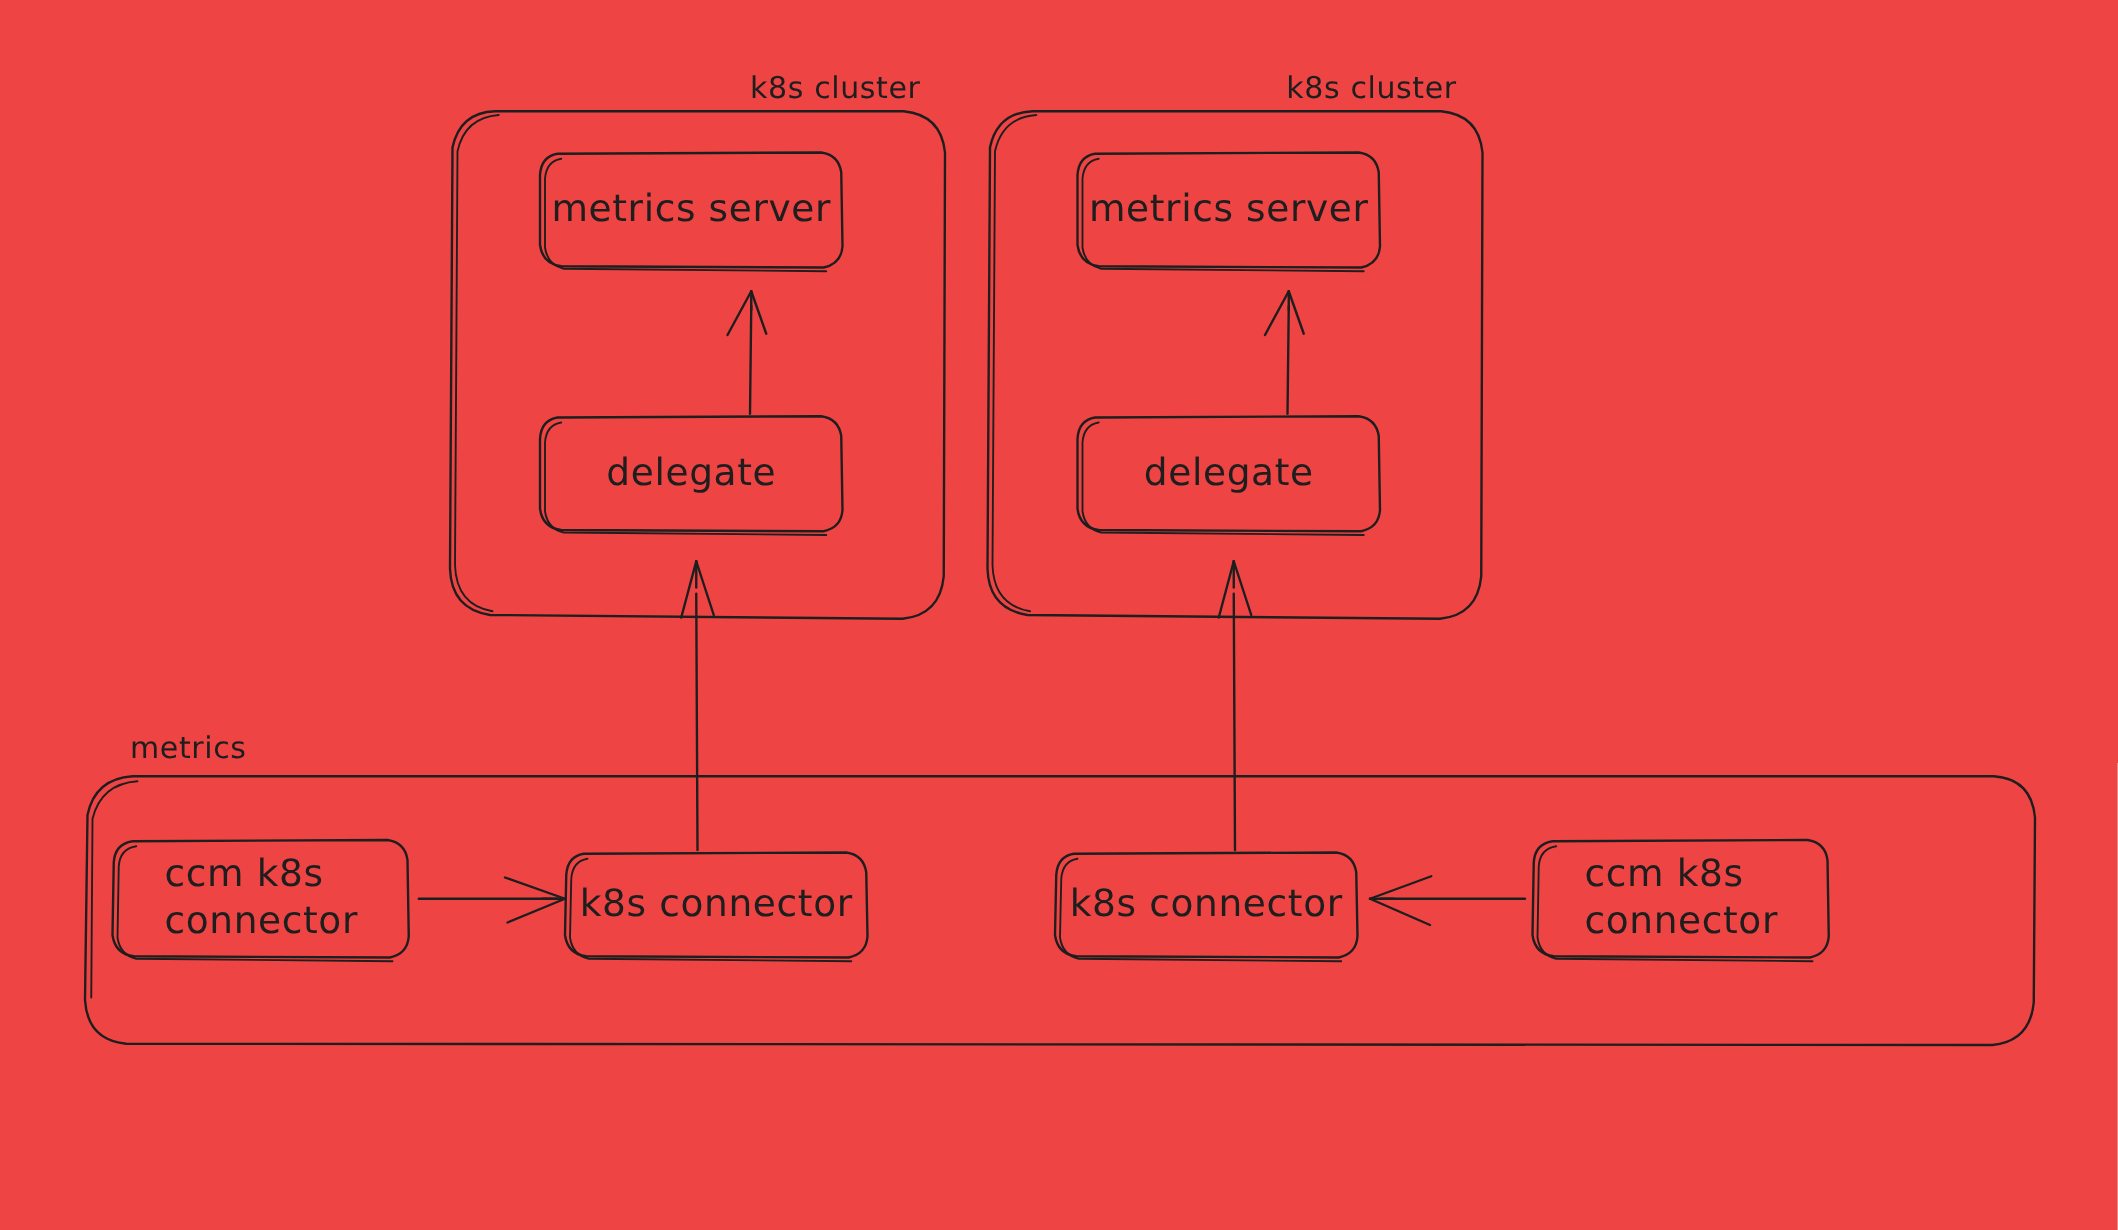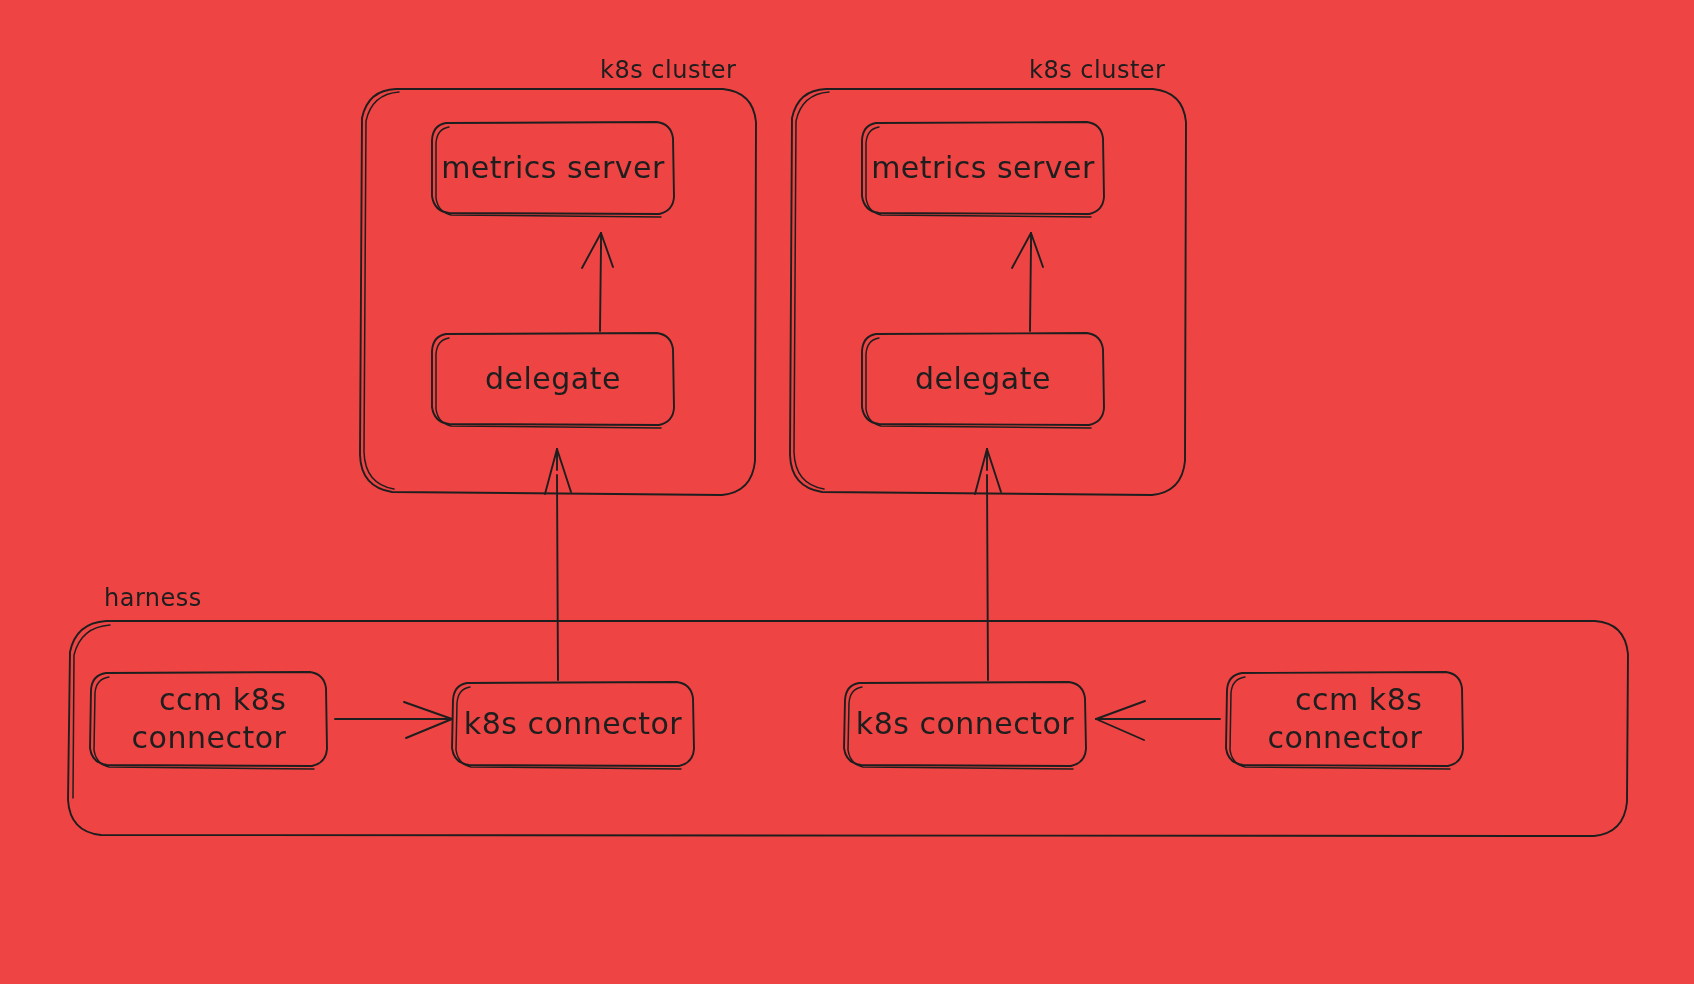--- a/index.html
+++ b/index.html
@@ -49,21 +49,21 @@
   .label {
     position: absolute;
     color: #1e1e1e;
     font-family: "DejaVu Sans", sans-serif;
     white-space: pre;
     line-height: 1.28;
     letter-spacing: 0.5px;
   }
   .node-label {
     font-size: 30px;
-    text-align: right;
+    text-align: left;
     transform: translate(-50%, -50%);
   }
   .group-label {
     font-size: 24px;
     text-align: left;
   }
 </style>
 </head>
 <body>
 
@@ -167,21 +167,21 @@
       <path class="arrowline" d="M1096 719 L1144 740"></path>
       <path class="arrowline" d="M1096 719 L1115 719"></path>
     </g>
 
   </svg>
 
   <div class="label group-label" style="left:600px; top:55px;">k8s cluster</div>
 
   <div class="label group-label" style="left:1029px; top:55px;">k8s cluster</div>
 
-  <div class="label group-label" style="left:104px; top:583px;">harness</div>
+  <div class="label group-label" style="left:104px; top:583px;">metrics</div>
 
   <div class="label node-label" style="left:553px; top:168px;">metrics server</div>
 
   <div class="label node-label" style="left:553px; top:379px;">delegate</div>
 
   <div class="label node-label" style="left:983px; top:168px;">metrics server</div>
 
   <div class="label node-label" style="left:983px; top:379px;">delegate</div>
 
   <div class="label node-label" style="left:209px; top:719px;">ccm k8s

